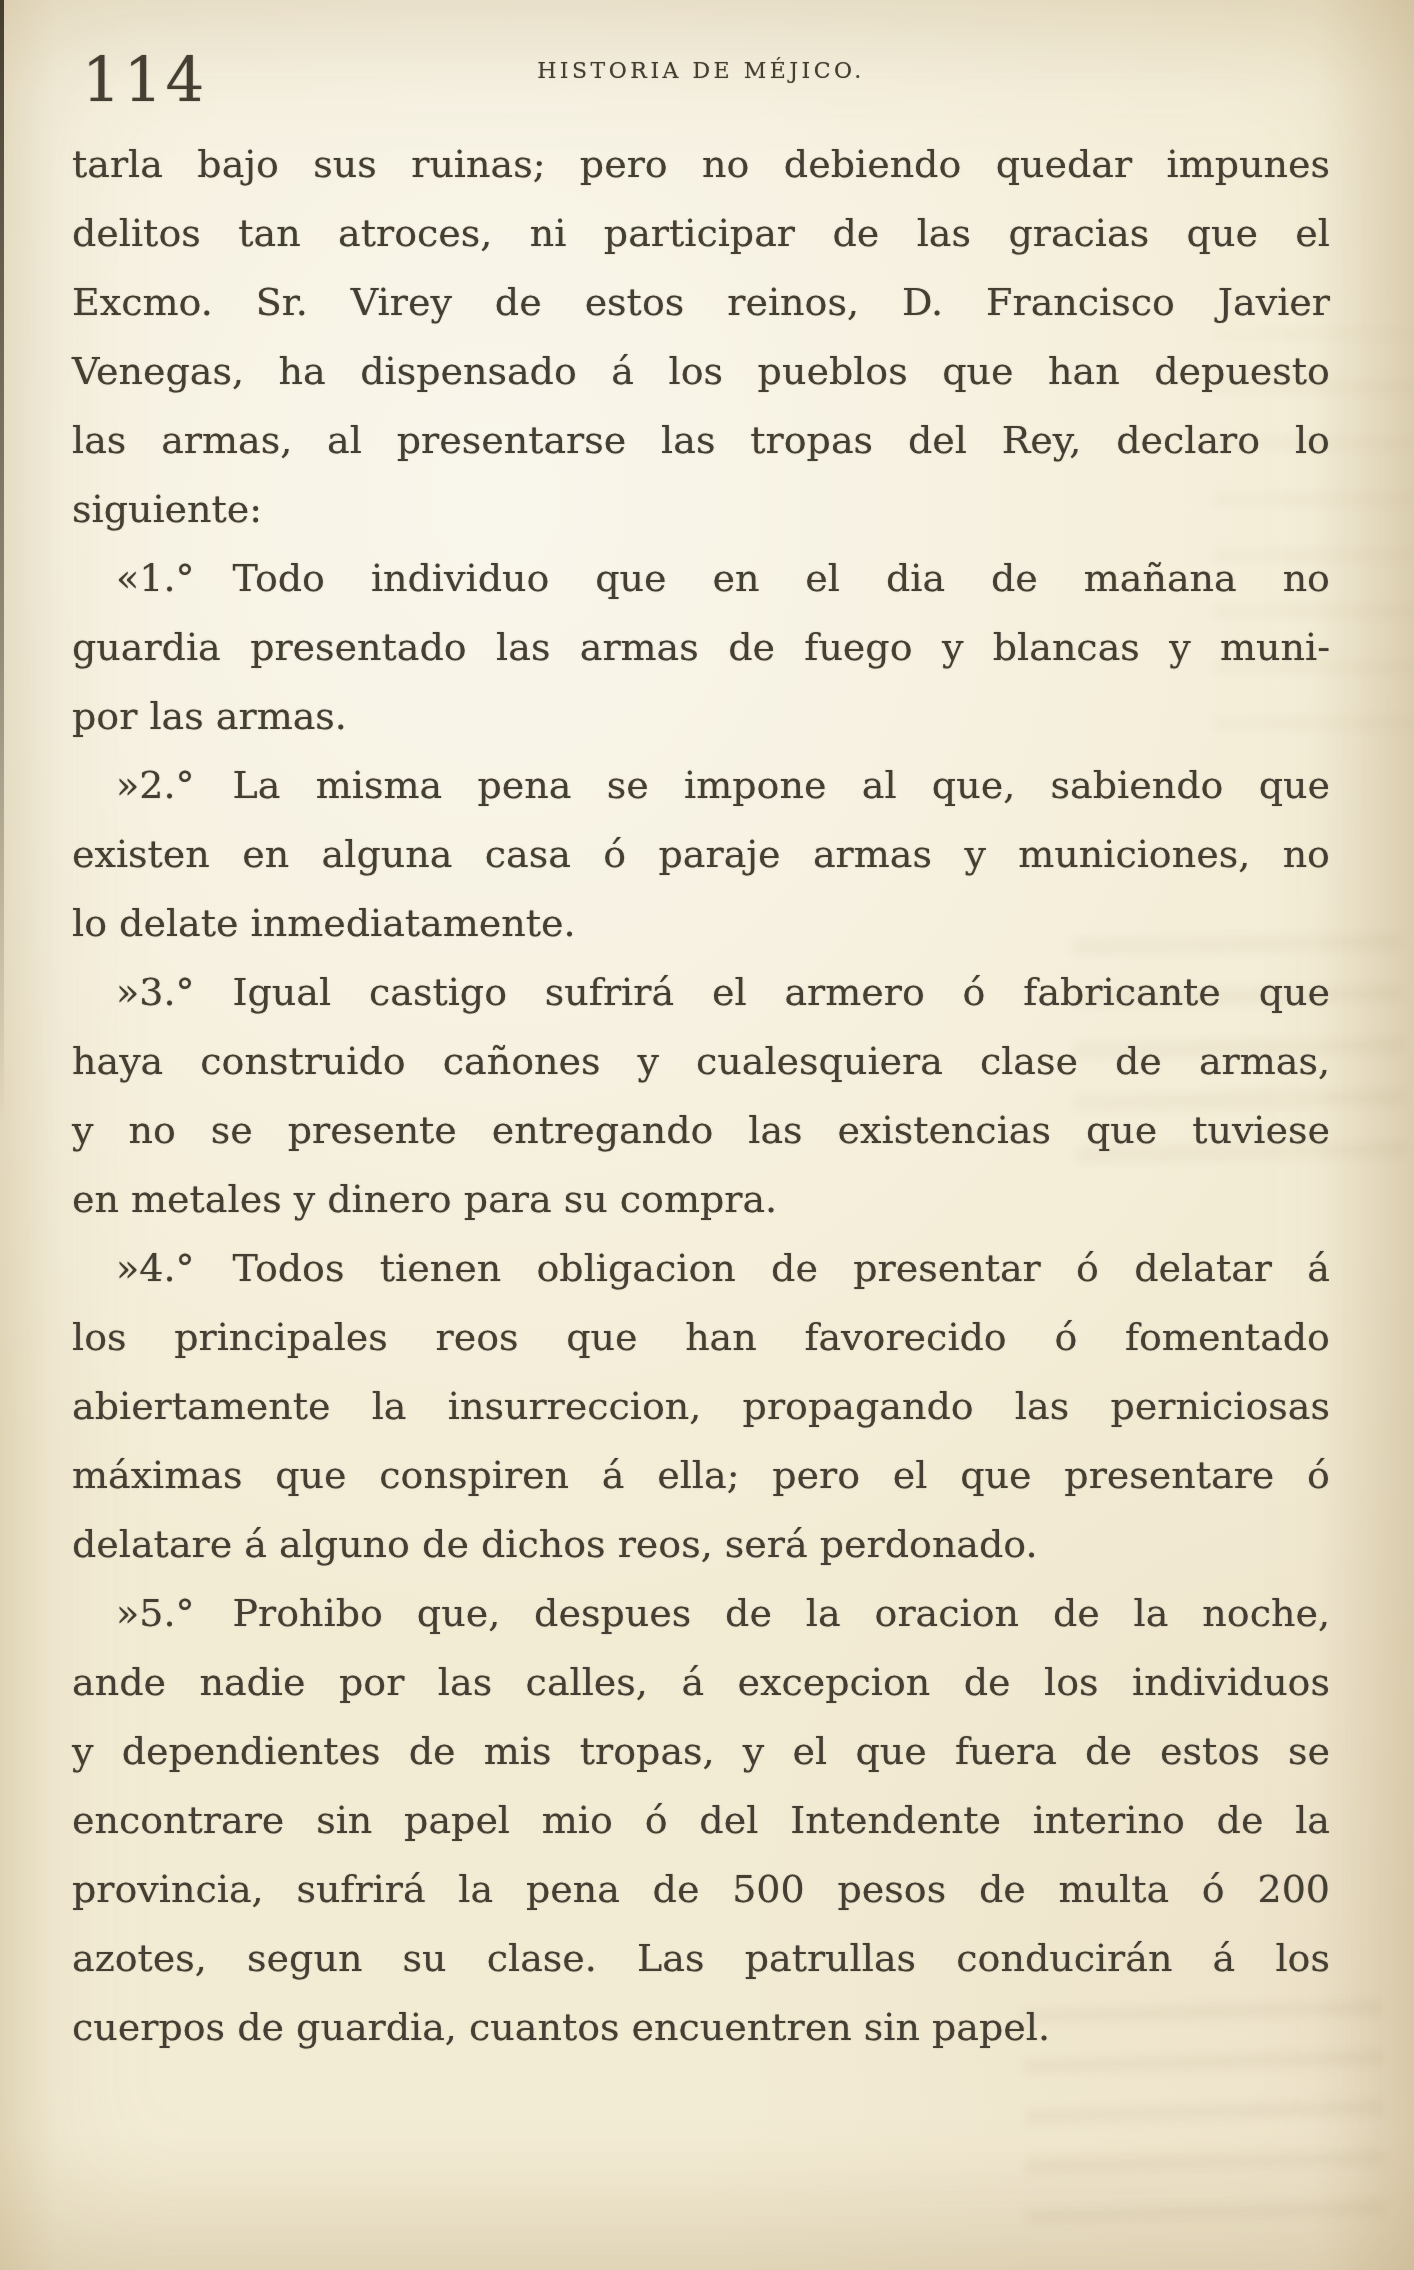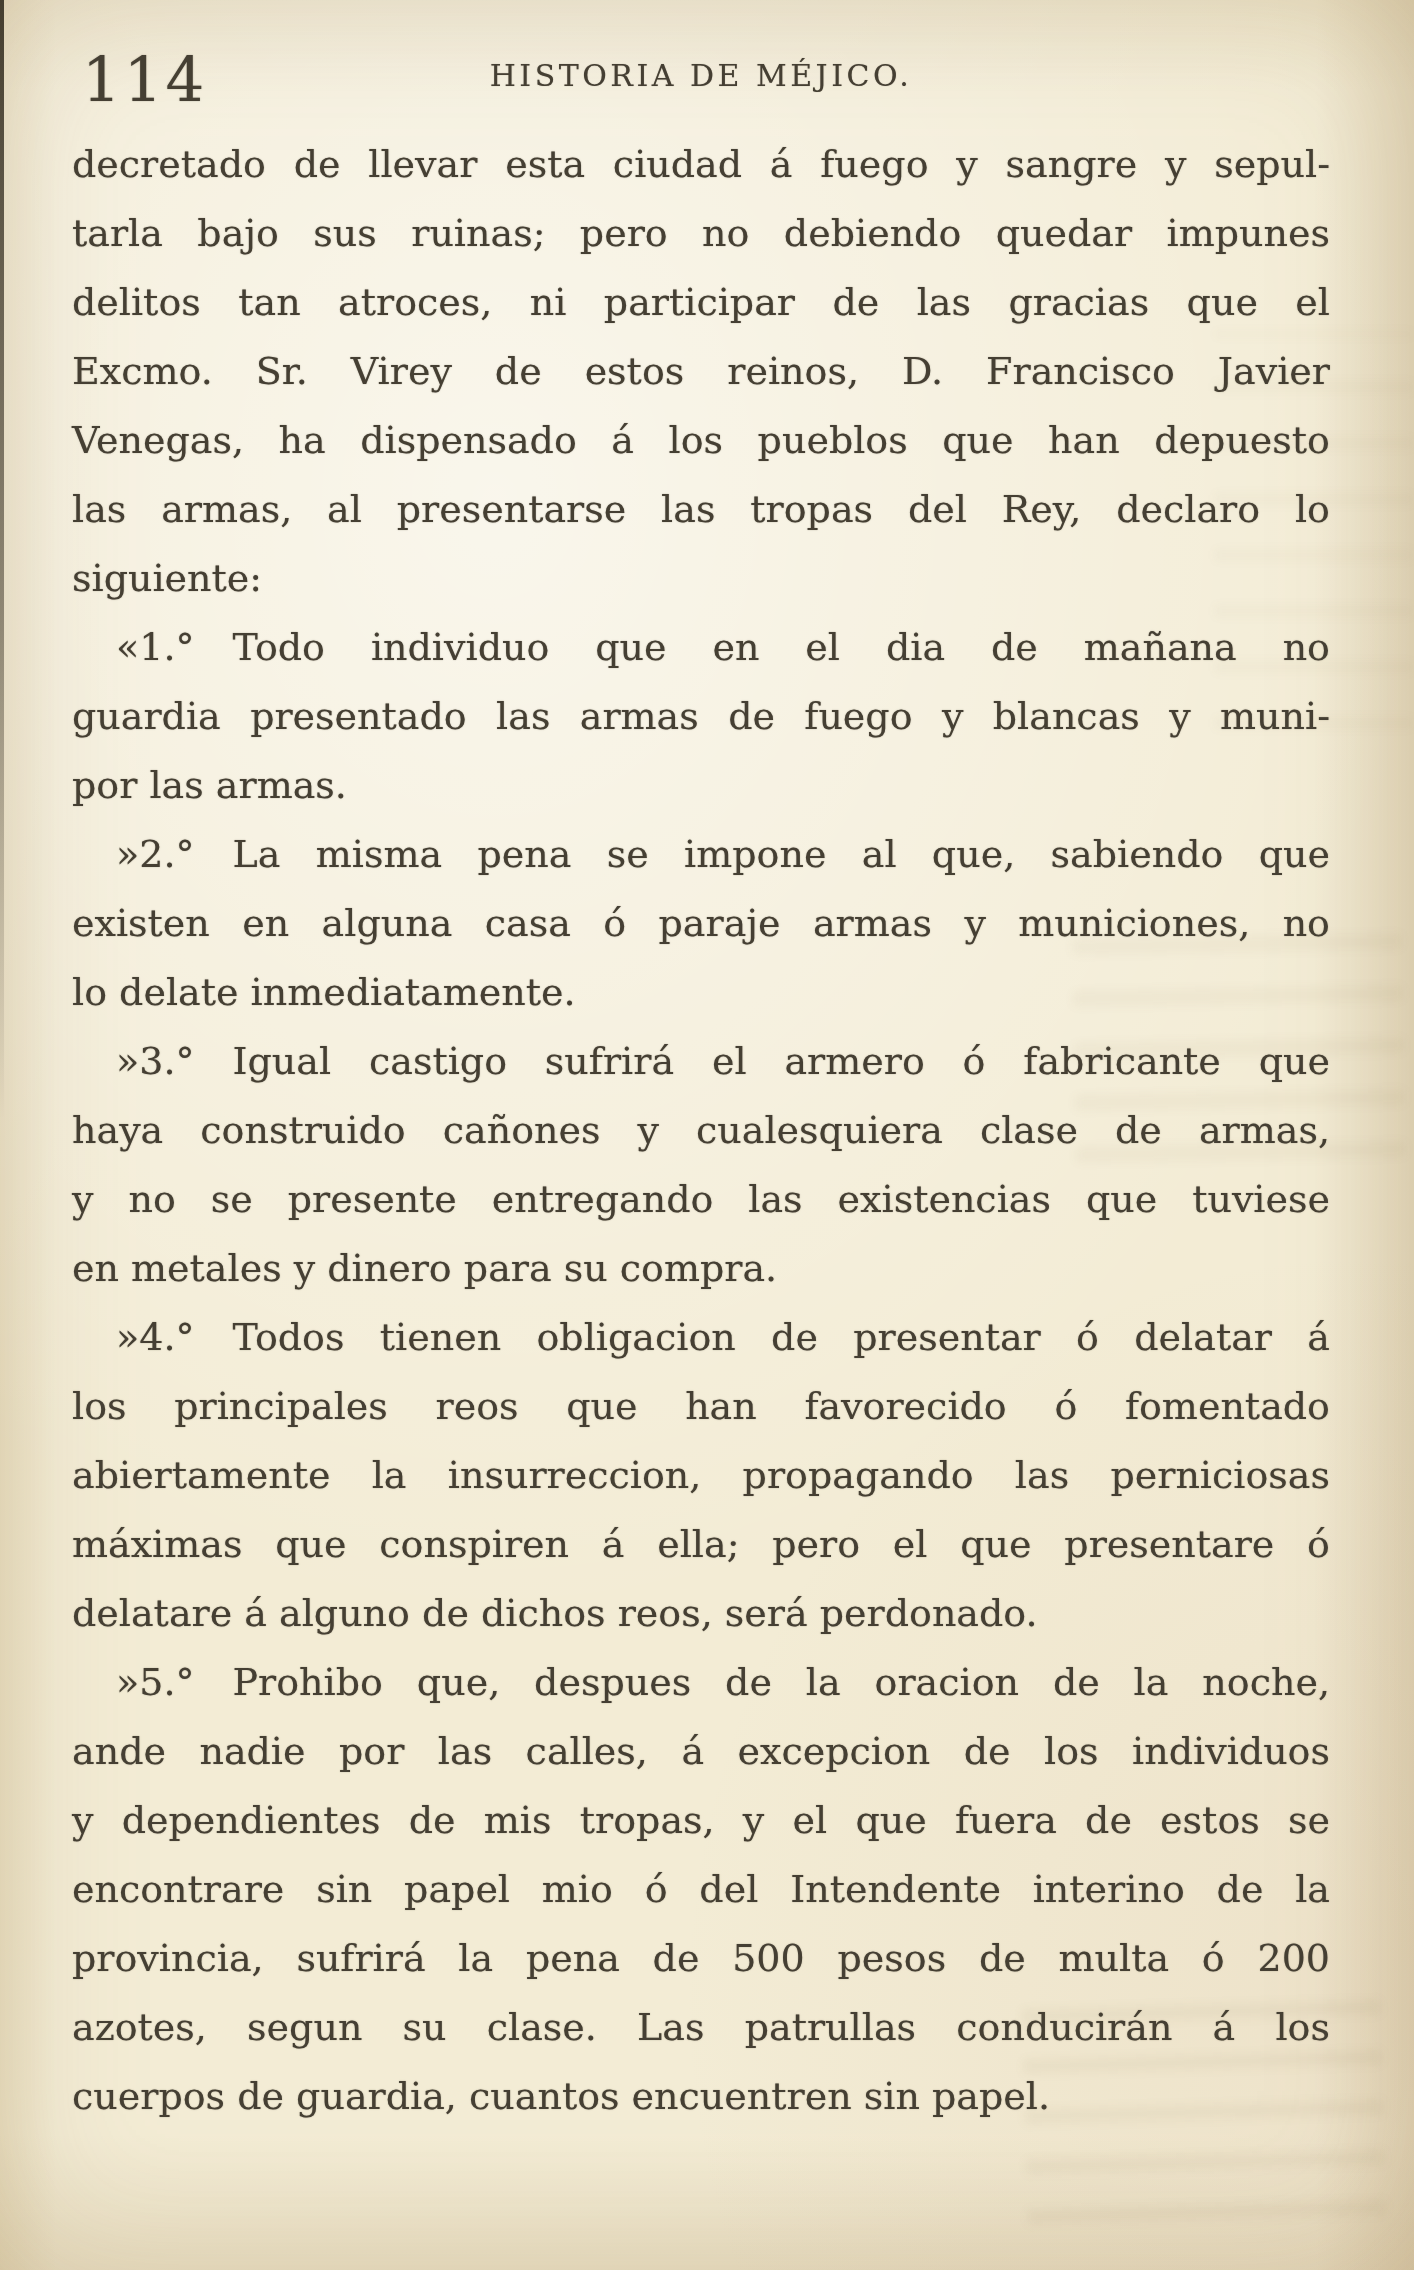--- a/index.html
+++ b/index.html
@@ -73,21 +73,21 @@
     left: 10px; top: 44px;
     font-size: 61px;
     letter-spacing: 3px;
     text-shadow: 0 0 1.3px rgba(62,55,40,0.5);
   }
   .running-title {
     position: absolute;
     left: 0; top: 58px;
     width: 100%;
     text-align: center;
-    font-size: 30px;
+    font-size: 22px;
     letter-spacing: 3.5px;
     text-shadow: 0 0 1px rgba(62,55,40,0.45);
   }
   .text-block {
     position: absolute;
     left: 72px; top: 130px;
     width: 1258px;
   }
   .line {
     height: 69px;
@@ -114,21 +114,20 @@
   <div class="ghost ghost-1"></div>
   <div class="ghost ghost-2"></div>
   <div class="ghost ghost-3"></div>
 
   <div class="header">
     <span class="page-number">114</span>
     <div class="running-title">HISTORIA DE MÉJICO.</div>
   </div>
 
   <div class="text-block">
-      <div class="line">decretado de llevar esta ciudad á fuego y sangre y sepul-</div>
       <div class="line">tarla bajo sus ruinas; pero no debiendo quedar impunes</div>
       <div class="line">delitos tan atroces, ni participar de las gracias que el</div>
       <div class="line">Excmo. Sr. Virey de estos reinos, D. Francisco Javier</div>
       <div class="line">Venegas, ha dispensado á los pueblos que han depuesto</div>
       <div class="line">las armas, al presentarse las tropas del Rey, declaro lo</div>
       <div class="line last">siguiente:</div>
       <div class="line indent">«1.° Todo individuo que en el dia de mañana no</div>
       <div class="line">guardia presentado las armas de fuego y blancas y muni-</div>
       <div class="line last">por las armas.</div>
       <div class="line indent">»2.° La misma pena se impone al que, sabiendo que</div>

